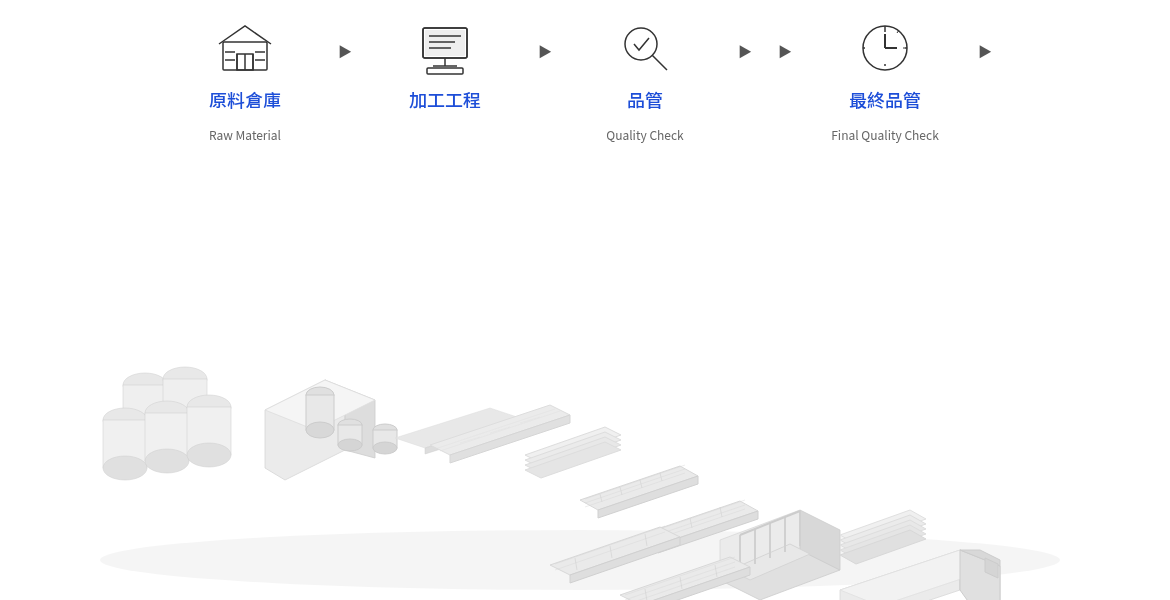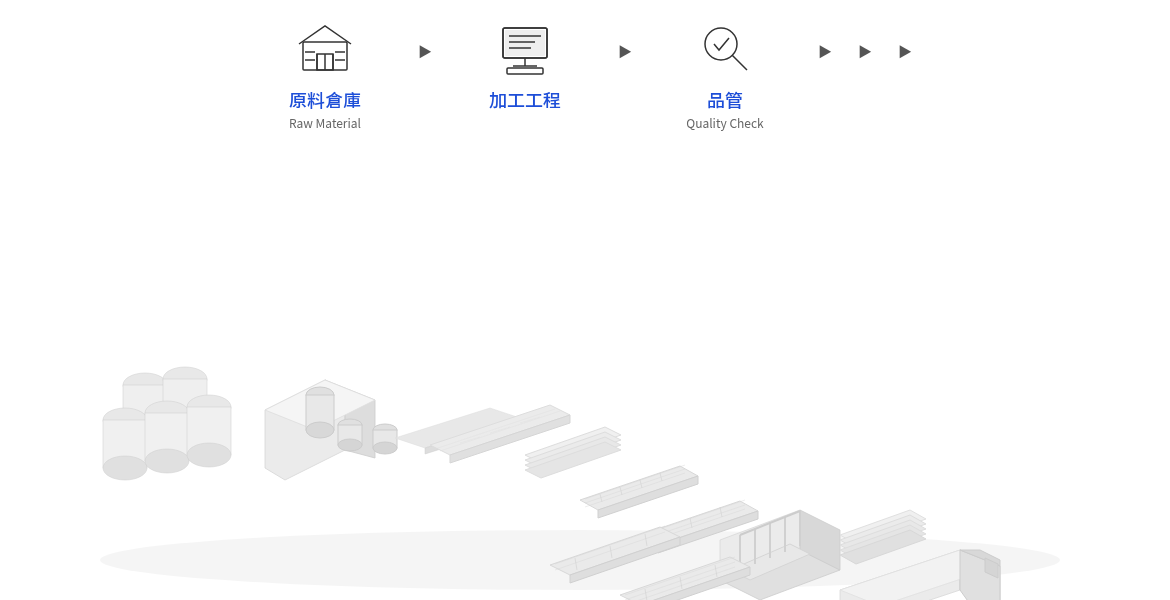--- a/index.html
+++ b/index.html
@@ -48,21 +48,21 @@
       font-size: 18px;
       color: #1d4ed8;
       margin-top: 8px;
       font-weight: 500;
       text-align: center;
     }
 
     .process-title-en {
       font-size: 12px;
       color: #666;
-      margin-top: 3px;
+      margin-top: 15px;
       text-align: left;
       line-height: 1.4;
     }
 
     .arrow-container {
       display: flex;
       align-items: flex-start;
       padding-top: 26px;
       width: 40px;
       justify-content: center;
@@ -158,20 +158,41 @@
 
   <div class="arrow-container">
     <span class="arrow-icon">▶</span>
   </div>
 
 
   <div class="arrow-container">
     <span class="arrow-icon">▶</span>
   </div>
 
+  <div class="process-step">
+    <div class="process-icon">
+      <svg viewBox="0 0 60 56">
+
+        <circle cx="30" cy="28" r="22"></circle>
+        <line x1="30" y1="10" x2="30" y2="12"></line>
+        <line x1="30" y1="44" x2="30" y2="46"></line>
+        <line x1="8" y1="28" x2="10" y2="28"></line>
+        <line x1="50" y1="28" x2="52" y2="28"></line>
+
+        <line x1="30" y1="28" x2="30" y2="14" stroke-width="2"></line>
+        <line x1="30" y1="28" x2="42" y2="28" stroke-width="2"></line>
+
+        <line x1="30" y1="6" x2="30" y2="10"></line>
+        <line x1="44" y1="10" x2="42" y2="13" stroke-width="1"></line>
+        <line x1="50" y1="28" x2="48" y2="28" stroke-width="1"></line>
+      </svg>
+    </div>
+    <div class="process-title-zh">最終品管</div>
+    <div class="process-title-en">Final Quality Check</div>
+  </div>
 
   <div class="arrow-container">
     <span class="arrow-icon">▶</span>
   </div>
 
 
 </div>
 
 <div class="illustration-area">
   <svg viewBox="0 0 1170 420" xmlns="http://www.w3.org/2000/svg">

